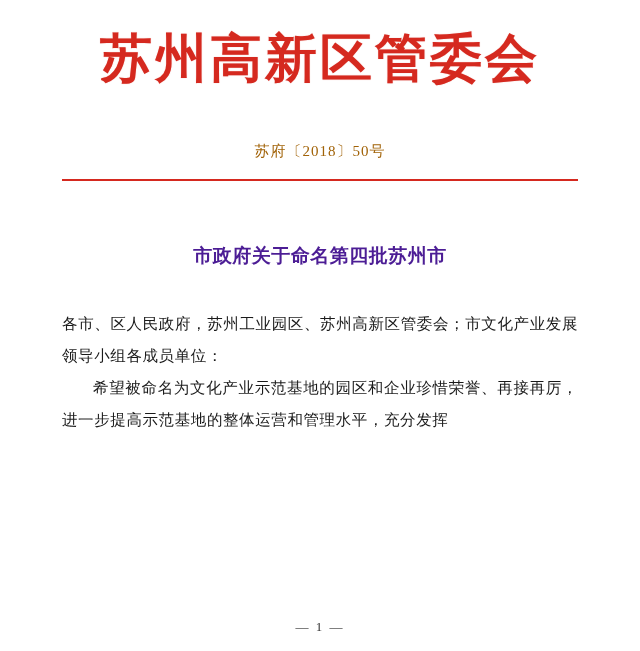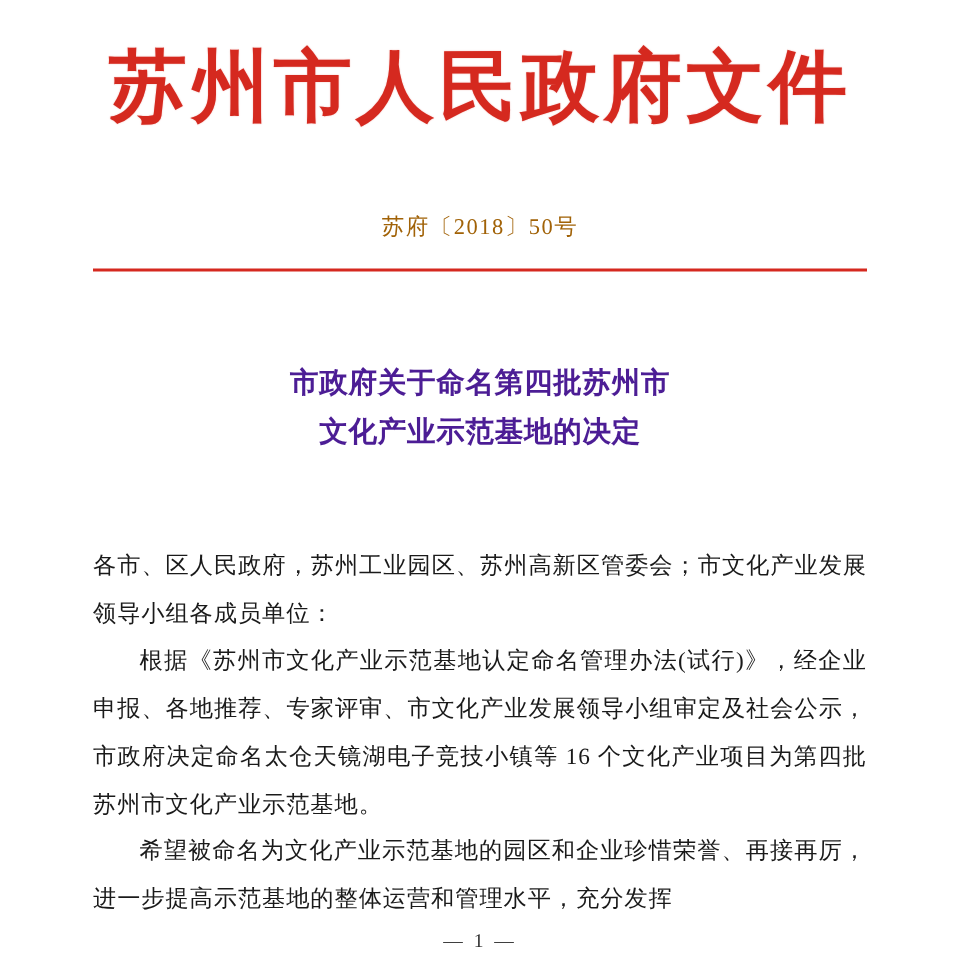--- a/index.html
+++ b/index.html
@@ -52,21 +52,21 @@
   .title-block {
     margin-top: 58px;
     text-align: center;
     font-weight: bold;
     font-size: 19px;
     line-height: 1.75;
     letter-spacing: 0.5px;
     color: #4c1d95;
   }
   .body-block {
-    margin-top: 56px;
+    margin-top: 36px;
     font-size: 15.5px;
     line-height: 2.05;
     text-align: justify;
     text-justify: inter-ideograph;
     letter-spacing: 0.6px;
   }
   .para {
     margin: 0;
   }
   .para.indent {
@@ -82,33 +82,31 @@
     color: #333;
     letter-spacing: 2px;
   }
 </style>
 </head>
 <body>
 
 <div class="page">
 
   <div class="masthead">
-    <div class="masthead-title">苏州市人民政府文件</div>
+    <div class="masthead-title">苏州高新区管委会</div>
   </div>
 
   <div class="doc-number">苏府〔2018〕50号</div>
 
   <div class="red-rule"></div>
 
   <div class="title-block">
     <div>市政府关于命名第四批苏州市</div>
-    <div>文化产业示范基地的决定</div>
   </div>
 
   <div class="body-block">
     <p class="para">各市、区人民政府，苏州工业园区、苏州高新区管委会；市文化产业发展领导小组各成员单位：</p>
-    <p class="para indent">根据《苏州市文化产业示范基地认定命名管理办法(试行)》，经企业申报、各地推荐、专家评审、市文化产业发展领导小组审定及社会公示，市政府决定命名太仓天镜湖电子竞技小镇等 16 个文化产业项目为第四批苏州市文化产业示范基地。</p>
     <p class="para indent">希望被命名为文化产业示范基地的园区和企业珍惜荣誉、再接再厉，进一步提高示范基地的整体运营和管理水平，充分发挥</p>
   </div>
 
   <div class="footer">— 1 —</div>
 
 </div>
 
 </body></html>

